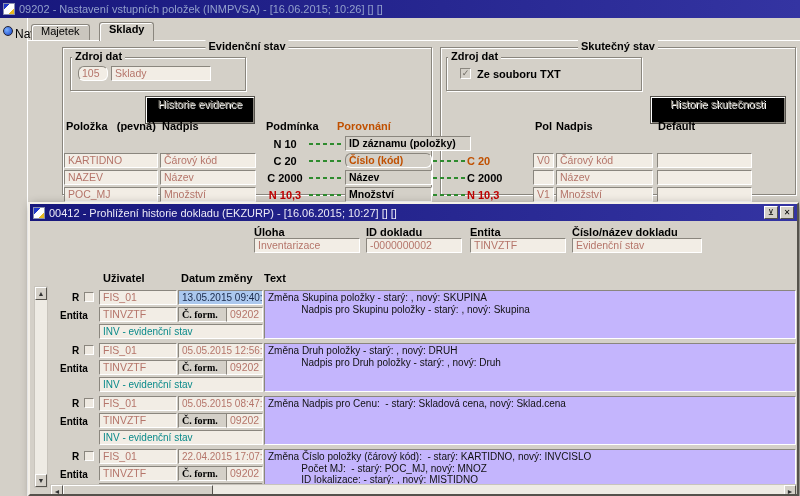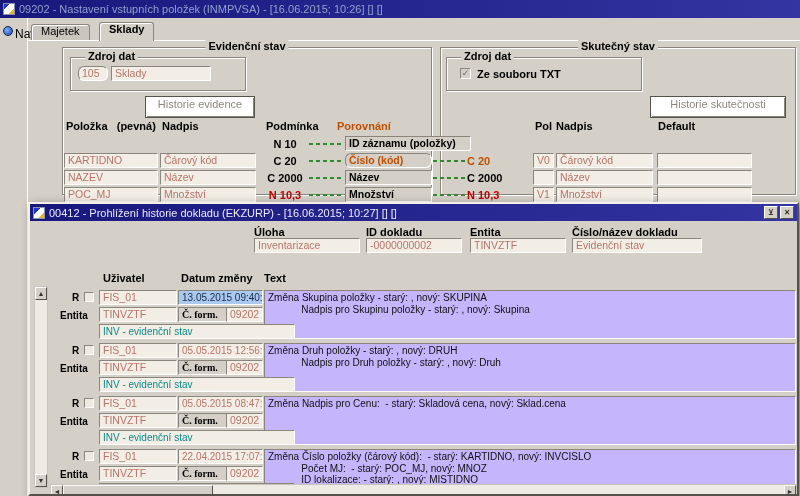--- a/index.html
+++ b/index.html
@@ -30,32 +30,32 @@
          border-radius:3px 3px 0 0; background:#d4d0c8; box-shadow:inset 1px 1px 0 #fff;
          padding:0 9px; display:flex; align-items:flex-start; }
   .tab-majetek { left:31px; top:24px; height:17px; background:#cac6be; }
   .tab-sklady  { left:99px; top:22px; height:19px; z-index:3; font-weight:bold; }
   .content-edge { position:absolute; left:28px; top:40px; right:0; height:1px; background:#fff; }
   
   .gbox { position:absolute; border:1px solid #8a867e;
           box-shadow:1px 1px 0 #fff, inset 1px 1px 0 #fff; }
   .gbox-label { position:absolute; top:-8px; background:#d4d0c8; padding:0 3px; font-weight:bold; white-space:nowrap; }
   .gbox-label.center { left:50%; transform:translateX(-50%); }
-  .gbox-label.leftpos { left:14px; }
+  .gbox-label.leftpos { left:1px; }
   .fld { position:absolute; height:15px; background:#f2ede5; border:1px solid;
          border-color:#8a867e #fff #fff #8a867e; color:#b5756a; padding:1px 3px;
          font-size:10.5px; line-height:11px; white-space:nowrap; overflow:hidden; }
   .fld.gray { background:#d4d0c8; color:#000; font-weight:bold; }
   .fld.orange { color:#c05000;border-radius:6px; }
   .fld.sel { background:#abc8ee; color:#1a2a4a; }
   .fld.inv { color:#0a8a8a; }
-  .btn { position:absolute; background:#ffffff; border:1px solid #55524c;
+  .btn { position:absolute; background:#000000; border:1px solid #55524c;
          box-shadow:inset 1px 1px 0 #fff, inset -1px -1px 0 #8a867e;
          color:#8c887e; text-shadow:1px 1px 0 #fff; text-align:center;
-         line-height:15px; height:22px; font-size:11px; }
+         line-height:15px; height:28px; font-size:11px; }
   .checkbox { position:absolute; width:11px; height:11px; background:#d4d0c8; border:1px solid;
               border-color:#8a867e #fff #fff #8a867e; font-size:9px; line-height:9px;
               text-align:center; color:#6e6a62; }
   .checkbox.small { width:10px; height:10px; background:#eee9e1; }
   
   .bgrow { position:absolute; left:0; right:0; height:16px; }
   .rh { top:120px; } .r0 { top:136px; } .r1 { top:153px; } .r2 { top:170px; } .r3 { top:187px; }
   .hdr { position:absolute; top:0; font-weight:bold; white-space:pre; }
   .h1{left:66px}.h2{left:162px}.h3{left:266px}.h4{left:337px;color:#c05000}
   .h5{left:535px}.h6{left:556px}.h7{left:658px}
@@ -89,21 +89,21 @@
   .rlab { position:absolute; font-weight:bold; font-size:10px; white-space:nowrap; }
   .rec-rl { left:42px; top:2px; } .rec-cb { left:54px; top:2px; } .rec-el { left:30px; top:20px; }
   .rec-user { left:69px; top:0; width:78px; }
   .rec-date { left:148px; top:0; width:85px; font-size:10px; }
   .rec-text { position:absolute; left:234px; top:0; width:532px; height:49px; background:#c4b5fd;
               border:1px solid; border-color:#8a867e #fff #fff #8a867e; padding:1px 3px; color:#111; overflow:hidden; }
   .txt-line { white-space:pre; font-size:10px; line-height:11.5px; }
   .rec-entita { left:69px; top:17px; width:78px; }
   .rec-cform { left:148px; top:17px; width:63px; font-size:10px;font-family:Liberation Serif, serif; }
   .rec-code  { left:196px; top:17px; width:37px; }
-  .rec-inv   { left:69px; top:34px; width:196px; font-size:10px; }
+  .rec-inv   { left:69px; top:34px; width:164px; font-size:10px; }
   
   .vsb { position:absolute; left:4px; top:82px; width:14px; height:202px; background:#eeebe4;
          border:1px solid #c8c4bc; display:flex; flex-direction:column; justify-content:space-between; }
   .sbtn { width:12px; height:13px; background:#d4d0c8; border:1px solid;
           border-color:#fff #55524c #55524c #fff; font-size:7px; line-height:12px;
           text-align:center; color:#333; flex:none; }
   .hsb { position:absolute; left:20px; top:280px; width:747px; height:13px; background:#eeebe4;
          border:1px solid #c8c4bc; display:flex; z-index:6; }
   .hsb .thumb { width:150px; background:#d4d0c8; border:1px solid; border-color:#fff #55524c #55524c #fff; }
   .hsb-sp { flex:1; }

